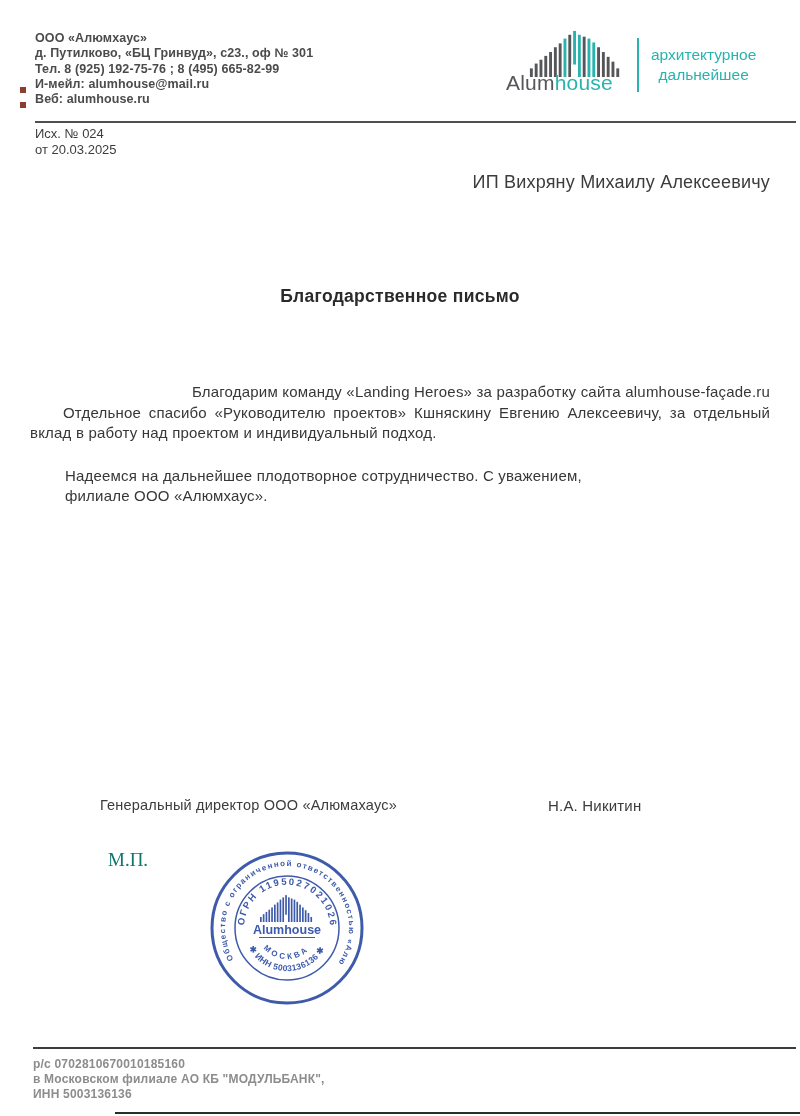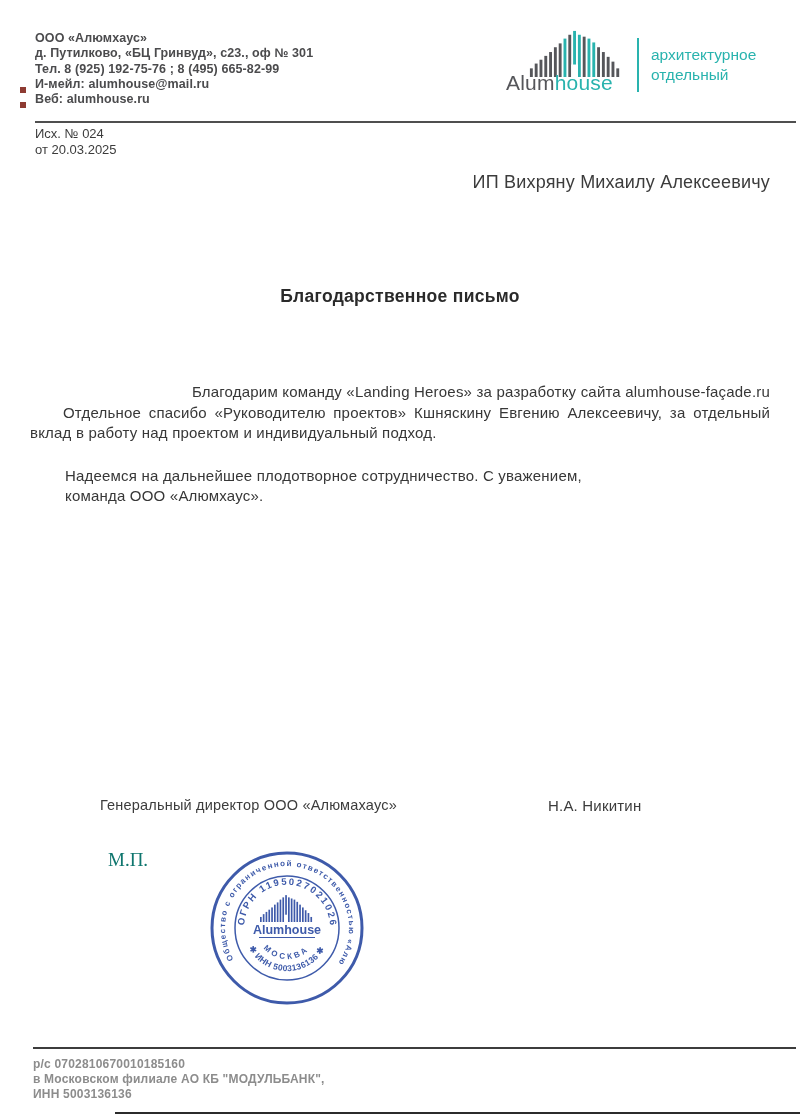--- a/index.html
+++ b/index.html
@@ -13,21 +13,21 @@
   .bullet.b2{left:20px;top:102px;}
 
   
   .logo{position:absolute;left:506px;top:27px;height:70px;display:flex;}
   .logo-left{position:relative;width:131px;height:70px;}
   .logo-left svg{position:absolute;left:22px;top:2px;}
   .logo-word{position:absolute;left:0;top:44px;font-size:21px;letter-spacing:0.2px;}
   .w-gray{color:#55565a;}
   .w-teal{color:#29b3ae;}
   .logo-sep{width:2px;height:54px;margin-top:11px;background:#29b3ae;}
-  .tagline{margin-left:12px;padding-top:18px;font-size:15.5px;line-height:20px;color:#29b3ae;font-weight:500;}
+  .tagline{margin-left:12px;padding-top:18px;font-size:15.5px;line-height:20px;color:#29b3ae;font-weight:500;text-align:center;}
 
   .rule{position:absolute;height:2px;background:#4f4f4f;}
   .rule.top{left:35px;width:761px;top:121px;}
   .rule.bottomsep{left:33px;width:763px;top:1047px;background:#3c3c3c;}
 
   .ref{position:absolute;left:35px;top:126px;font-size:13px;color:#3c3c3c;line-height:15.5px;}
   .recipient{position:absolute;right:30px;top:172px;font-size:18px;color:#3c3c3c;letter-spacing:0.2px;}
 
   .title{position:absolute;left:0;top:286px;width:100%;text-align:center;font-size:17.5px;font-weight:bold;color:#2a2a2a;letter-spacing:0.3px;margin:0;}
 
@@ -92,41 +92,41 @@
         </defs>
         <use href="#hb-a" fill="#55565a"></use>
         <use href="#hb-b" fill="#29b3ae"></use>
         <rect x="43" y="37" width="7" height="13" fill="#ffffff"></rect>
       </svg>
       <div class="logo-word"><span class="w-gray">Alum</span><span class="w-teal">house</span></div>
     </div>
     <div class="logo-sep"></div>
     <div class="tagline">
       <div>архитектурное</div>
-      <div>отдельный</div>
+      <div>дальнейшее</div>
     </div>
   </div>
 
   <div class="rule top"></div>
 
   <div class="ref">
     <div>Исх. № 024</div>
     <div>от 20.03.2025</div>
   </div>
 
   <div class="recipient">ИП Вихряну Михаилу Алексеевичу</div>
 
   <h1 class="title">Благодарственное письмо</h1>
 
   <div class="letter-body">
     <p class="p-indent">Благодарим команду «Landing Heroes» за разработку сайта alumhouse-façade.ru</p>
     <p class="p-indent p-justify">Отдельное спасибо «Руководителю проектов» Кшняскину Евгению Алексеевичу, за отдельный вклад в работу над проектом и индивидуальный подход.</p>
     <p class="p-closing">
       <span>Надеемся на дальнейшее плодотворное сотрудничество. С уважением,</span><br>
-      <span>команда ООО «Алюмхаус».</span>
+      <span>филиале ООО «Алюмхаус».</span>
     </p>
   </div>
 
   <div class="sig-label">Генеральный директор ООО «Алюмахаус»</div>
   <div class="sig-name">Н.А. Никитин</div>
   <div class="mp">М.П.</div>
 
   <svg class="stamp" viewBox="0 0 160 160">
     <defs>
       <path id="arcOuter" d="M 29.2,115.6 A 62,62 0 1 1 130.8,115.6"></path>

